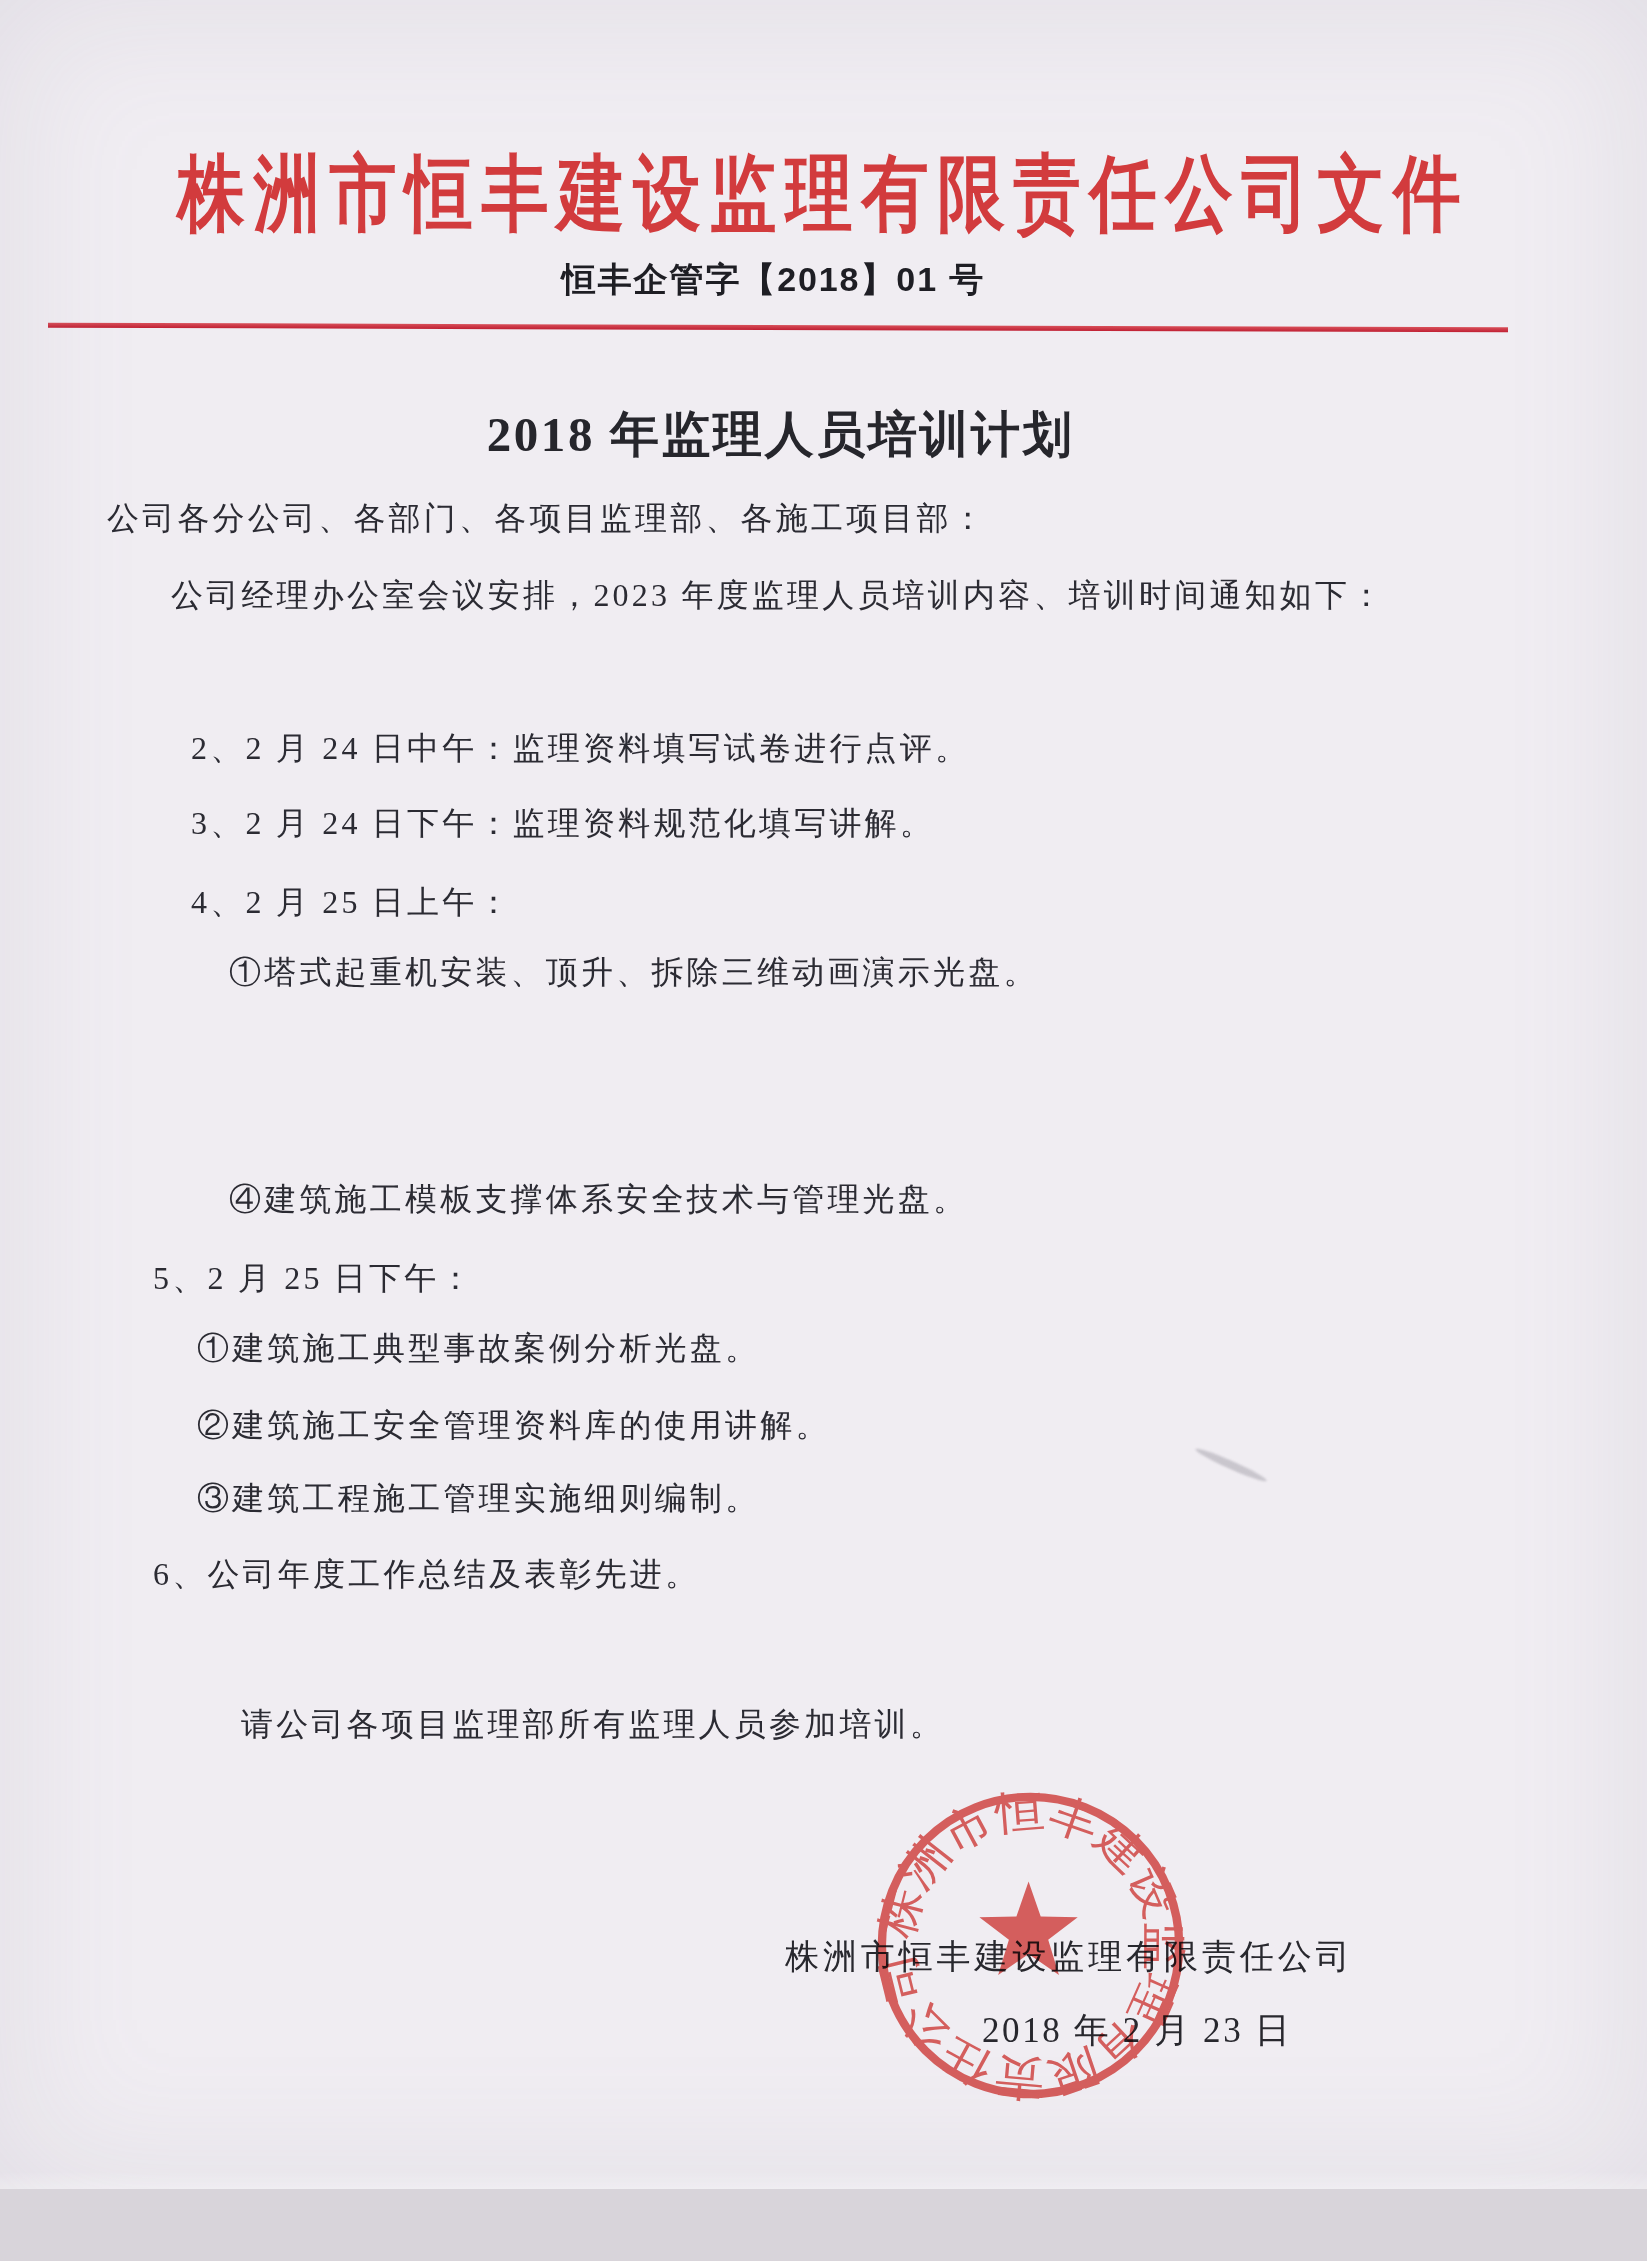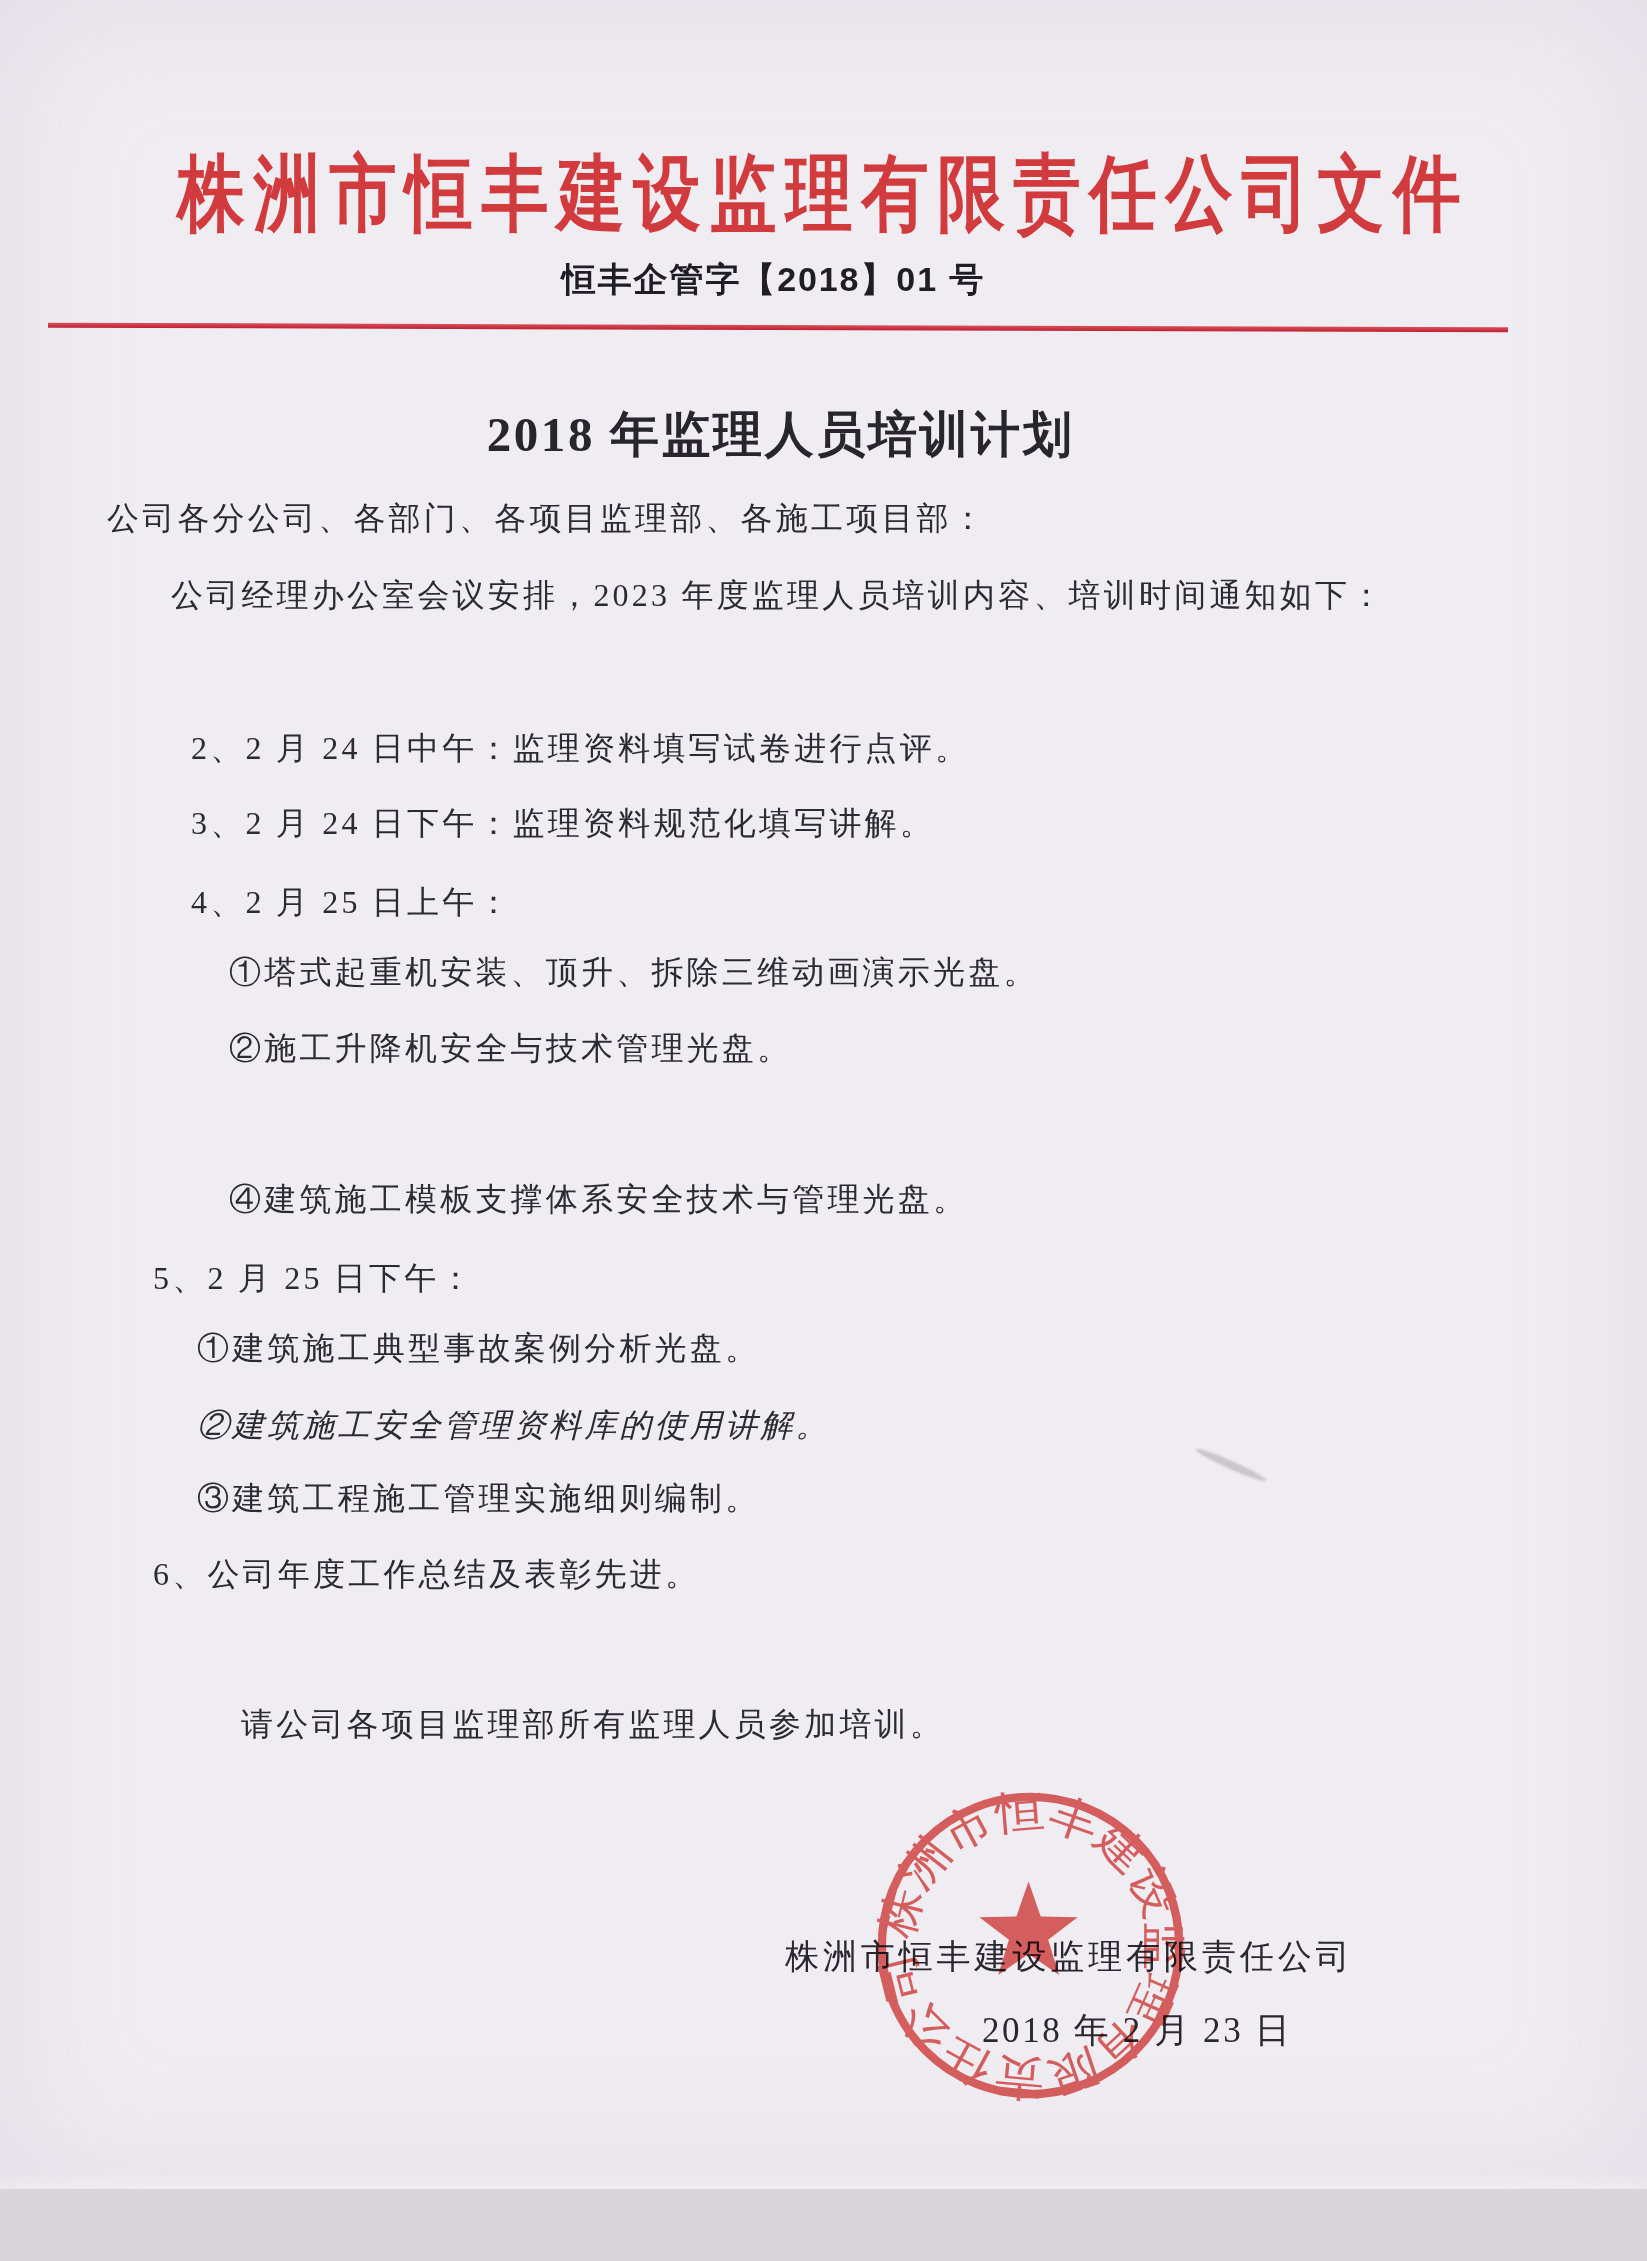--- a/index.html
+++ b/index.html
@@ -93,25 +93,24 @@
 
   <h1 class="doc-title">2018 年监理人员培训计划</h1>
 
   <div class="bl" style="top:499px;left:107px;">公司各分公司、各部门、各项目监理部、各施工项目部：</div>
   <div class="bl" style="top:576px;left:171px;">公司经理办公室会议安排，2023 年度监理人员培训内容、培训时间通知如下：</div>
 
   <div class="bl" style="top:729px;left:191px;">2、2 月 24 日中午：监理资料填写试卷进行点评。</div>
   <div class="bl" style="top:804px;left:191px;">3、2 月 24 日下午：监理资料规范化填写讲解。</div>
   <div class="bl" style="top:883px;left:191px;font-family:Liberation Serif, serif;">4、2 月 25 日上午：</div>
   <div class="bl" style="top:953px;left:229px;">①塔式起重机安装、顶升、拆除三维动画演示光盘。</div>
-  <div class="bl" style="top:1029px;left:229px;">②施工升降机安全与技术管理光盘。</div>
   <div class="bl" style="top:1180px;left:229px;">④建筑施工模板支撑体系安全技术与管理光盘。</div>
   <div class="bl" style="top:1259px;left:153px;">5、2 月 25 日下午：</div>
   <div class="bl" style="top:1329px;left:197px;">①建筑施工典型事故案例分析光盘。</div>
-  <div class="bl" style="top:1406px;left:197px;font-style:italic;">②建筑施工安全管理资料库的使用讲解。</div>
+  <div class="bl" style="top:1406px;left:197px;">②建筑施工安全管理资料库的使用讲解。</div>
   <div class="bl" style="top:1479px;left:197px;">③建筑工程施工管理实施细则编制。</div>
   <div class="bl" style="top:1555px;left:153px;">6、公司年度工作总结及表彰先进。</div>
 
   <div class="bl" style="top:1705px;left:241px;">请公司各项目监理部所有监理人员参加培训。</div>
 
   <div class="signature">株洲市恒丰建设监理有限责任公司</div>
   <div class="doc-date">2018 年 2 月 23 日</div>
 
   <div class="smudge"></div>
 

